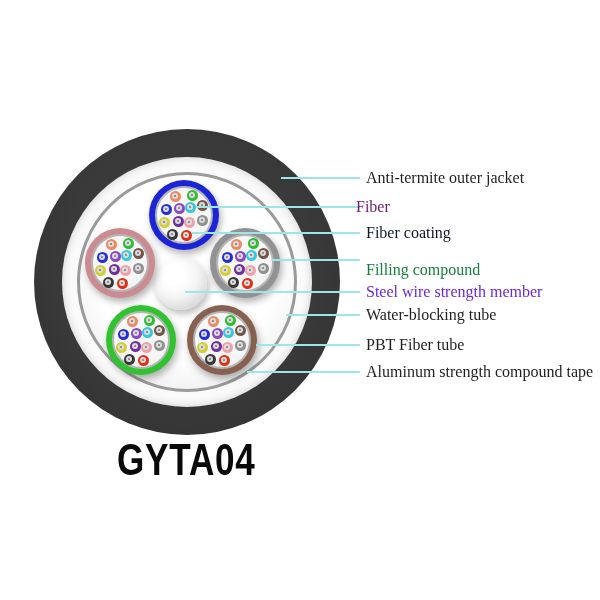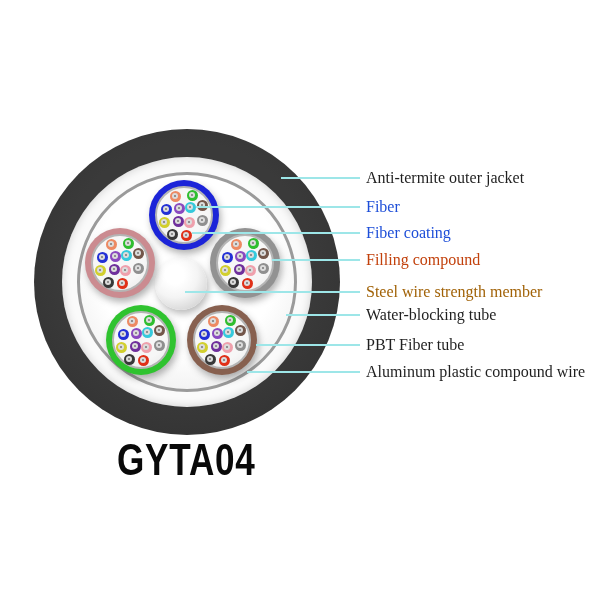--- a/index.html
+++ b/index.html
@@ -268,22 +268,22 @@
       <div class="leader" style="left: 196px; top: 206px; width: 164px; background: rgb(157, 230, 232);"></div>
       <div class="leader" style="left: 192px; top: 232px; width: 168px; background: rgb(157, 230, 232);"></div>
       <div class="leader" style="left: 272px; top: 259px; width: 88px; background: rgb(157, 230, 232);"></div>
       <div class="leader" style="left: 185px; top: 291px; width: 175px; background: rgb(157, 230, 232);"></div>
       <div class="leader" style="left: 286px; top: 314px; width: 74px; background: rgb(157, 230, 232);"></div>
       <div class="leader" style="left: 256px; top: 344px; width: 104px; background: rgb(157, 230, 232);"></div>
       <div class="leader" style="left: 247px; top: 371px; width: 113px; background: rgb(157, 230, 232);"></div>
     </div>
   <div id="labels">
       <div class="ann-label" style="left: 366px; top: 168px; color: rgb(31, 31, 31);">Anti-termite outer jacket</div>
-      <div class="ann-label" style="left: 366px; top: 197px; color: #1d4ed8;">Fiber</div>
-      <div class="ann-label" style="left: 366px; top: 223px; color: #1d4ed8;">Fiber coating</div>
-      <div class="ann-label" style="left: 366px; top: 250px; color: #c2410c;">Filling compound</div>
-      <div class="ann-label" style="left: 366px; top: 282px; color: #a16207;">Steel wire strength member</div>
+      <div class="ann-label" style="left: 356px; top: 197px; color: #701a75;">Fiber</div>
+      <div class="ann-label" style="left: 366px; top: 223px; color: #0f172a;">Fiber coating</div>
+      <div class="ann-label" style="left: 366px; top: 260px; color: #15803d;">Filling compound</div>
+      <div class="ann-label" style="left: 366px; top: 282px; color: #6d28d9;">Steel wire strength member</div>
       <div class="ann-label" style="left: 366px; top: 305px; color: rgb(31, 31, 31);">Water-blocking tube</div>
       <div class="ann-label" style="left: 366px; top: 335px; color: rgb(31, 31, 31);">PBT Fiber tube</div>
-      <div class="ann-label" style="left: 366px; top: 362px; color: rgb(31, 31, 31);">Aluminum plastic compound wire</div>
+      <div class="ann-label" style="left: 366px; top: 362px; color: rgb(31, 31, 31);">Aluminum strength compound tape</div>
     </div>
   <div class="title">GYTA04</div>
 </div>
 
 </body></html>

